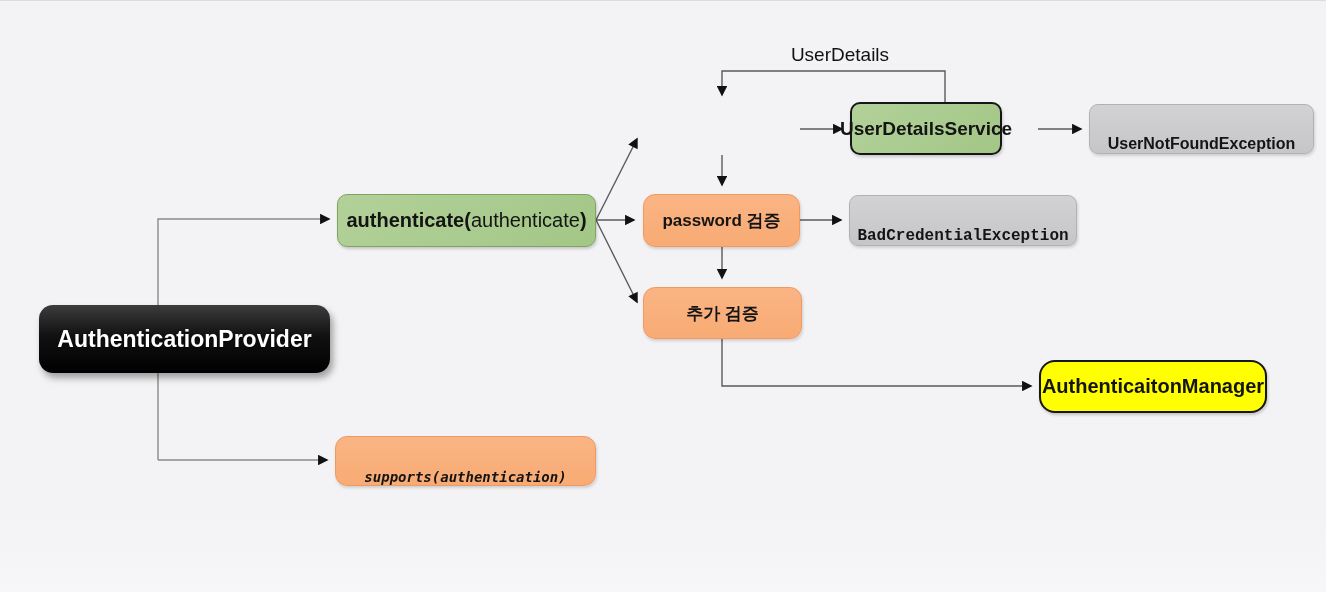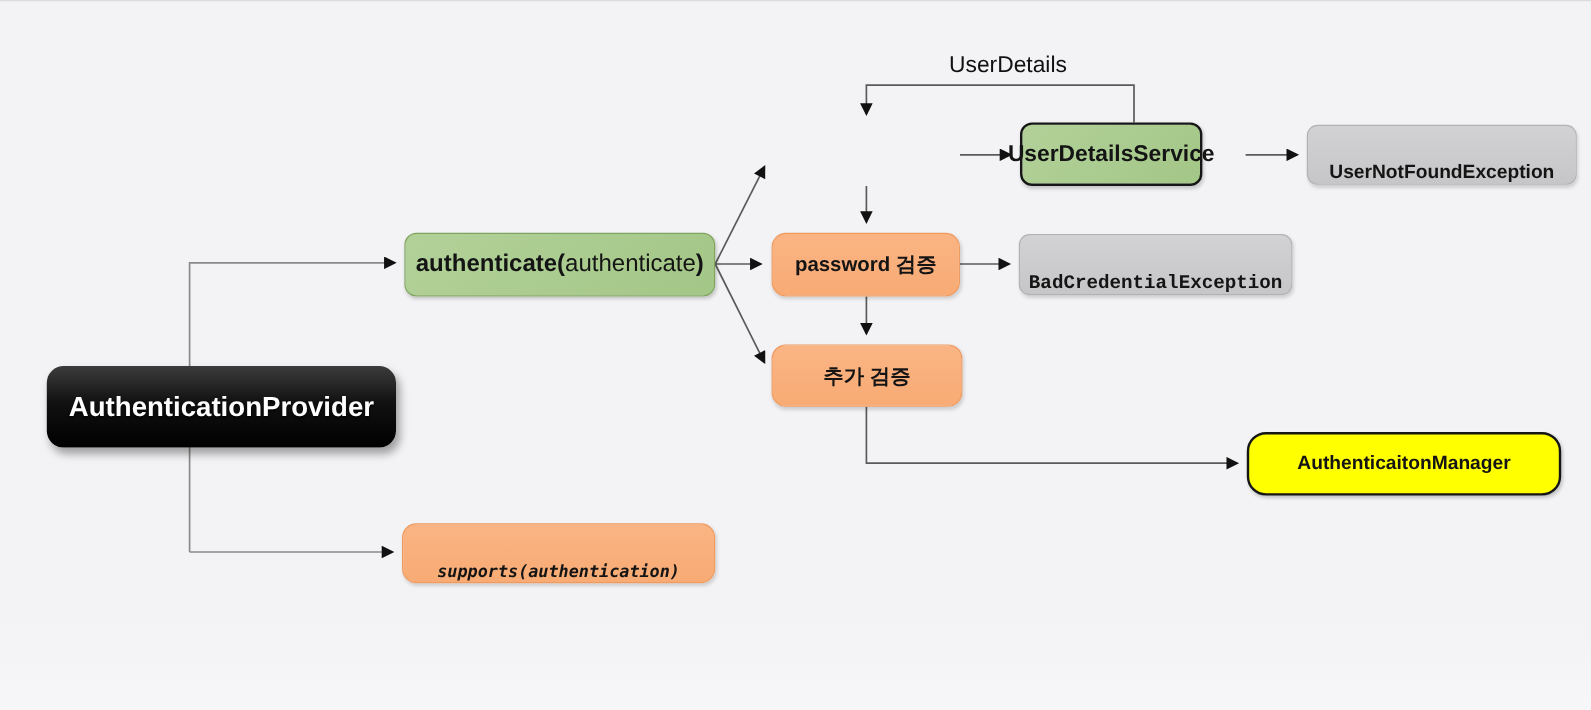--- a/index.html
+++ b/index.html
@@ -75,25 +75,25 @@
     background: linear-gradient(180deg, #d2d2d4 0%, #c6c6c8 100%);
     border: 1.5px solid #b2b2b4;
     border-radius: 9px;
     font-size: 16px;
     box-shadow: 1px 2px 3px rgba(0,0,0,0.15);
     align-items: flex-end;
   }
   .node-notfound { left: 1089px; top: 103px; width: 225px; height: 50px; }
   .node-badcred  { left: 849px; top: 194px; width: 228px; height: 51px; font-family: Liberation Mono, monospace; }
   .node-yellow {
-    left: 1039px; top: 359px; width: 262px; height: 53px;
+    left: 1039px; top: 359px; width: 228px; height: 53px;
     background: #ffff00;
     border: 2px solid #161616;
     border-radius: 16px;
-    font-size: 16px;
+    font-size: 20px;
     box-shadow: 1px 2px 3px rgba(0,0,0,0.2);
   }
   .edge-label {
     position: absolute;
     font-weight: normal;
     font-size: 19px;
     color: #111;
     white-space: nowrap;
   }
   .label-userdetails { left: 775px; top: 43px; width: 130px; text-align: center; }

